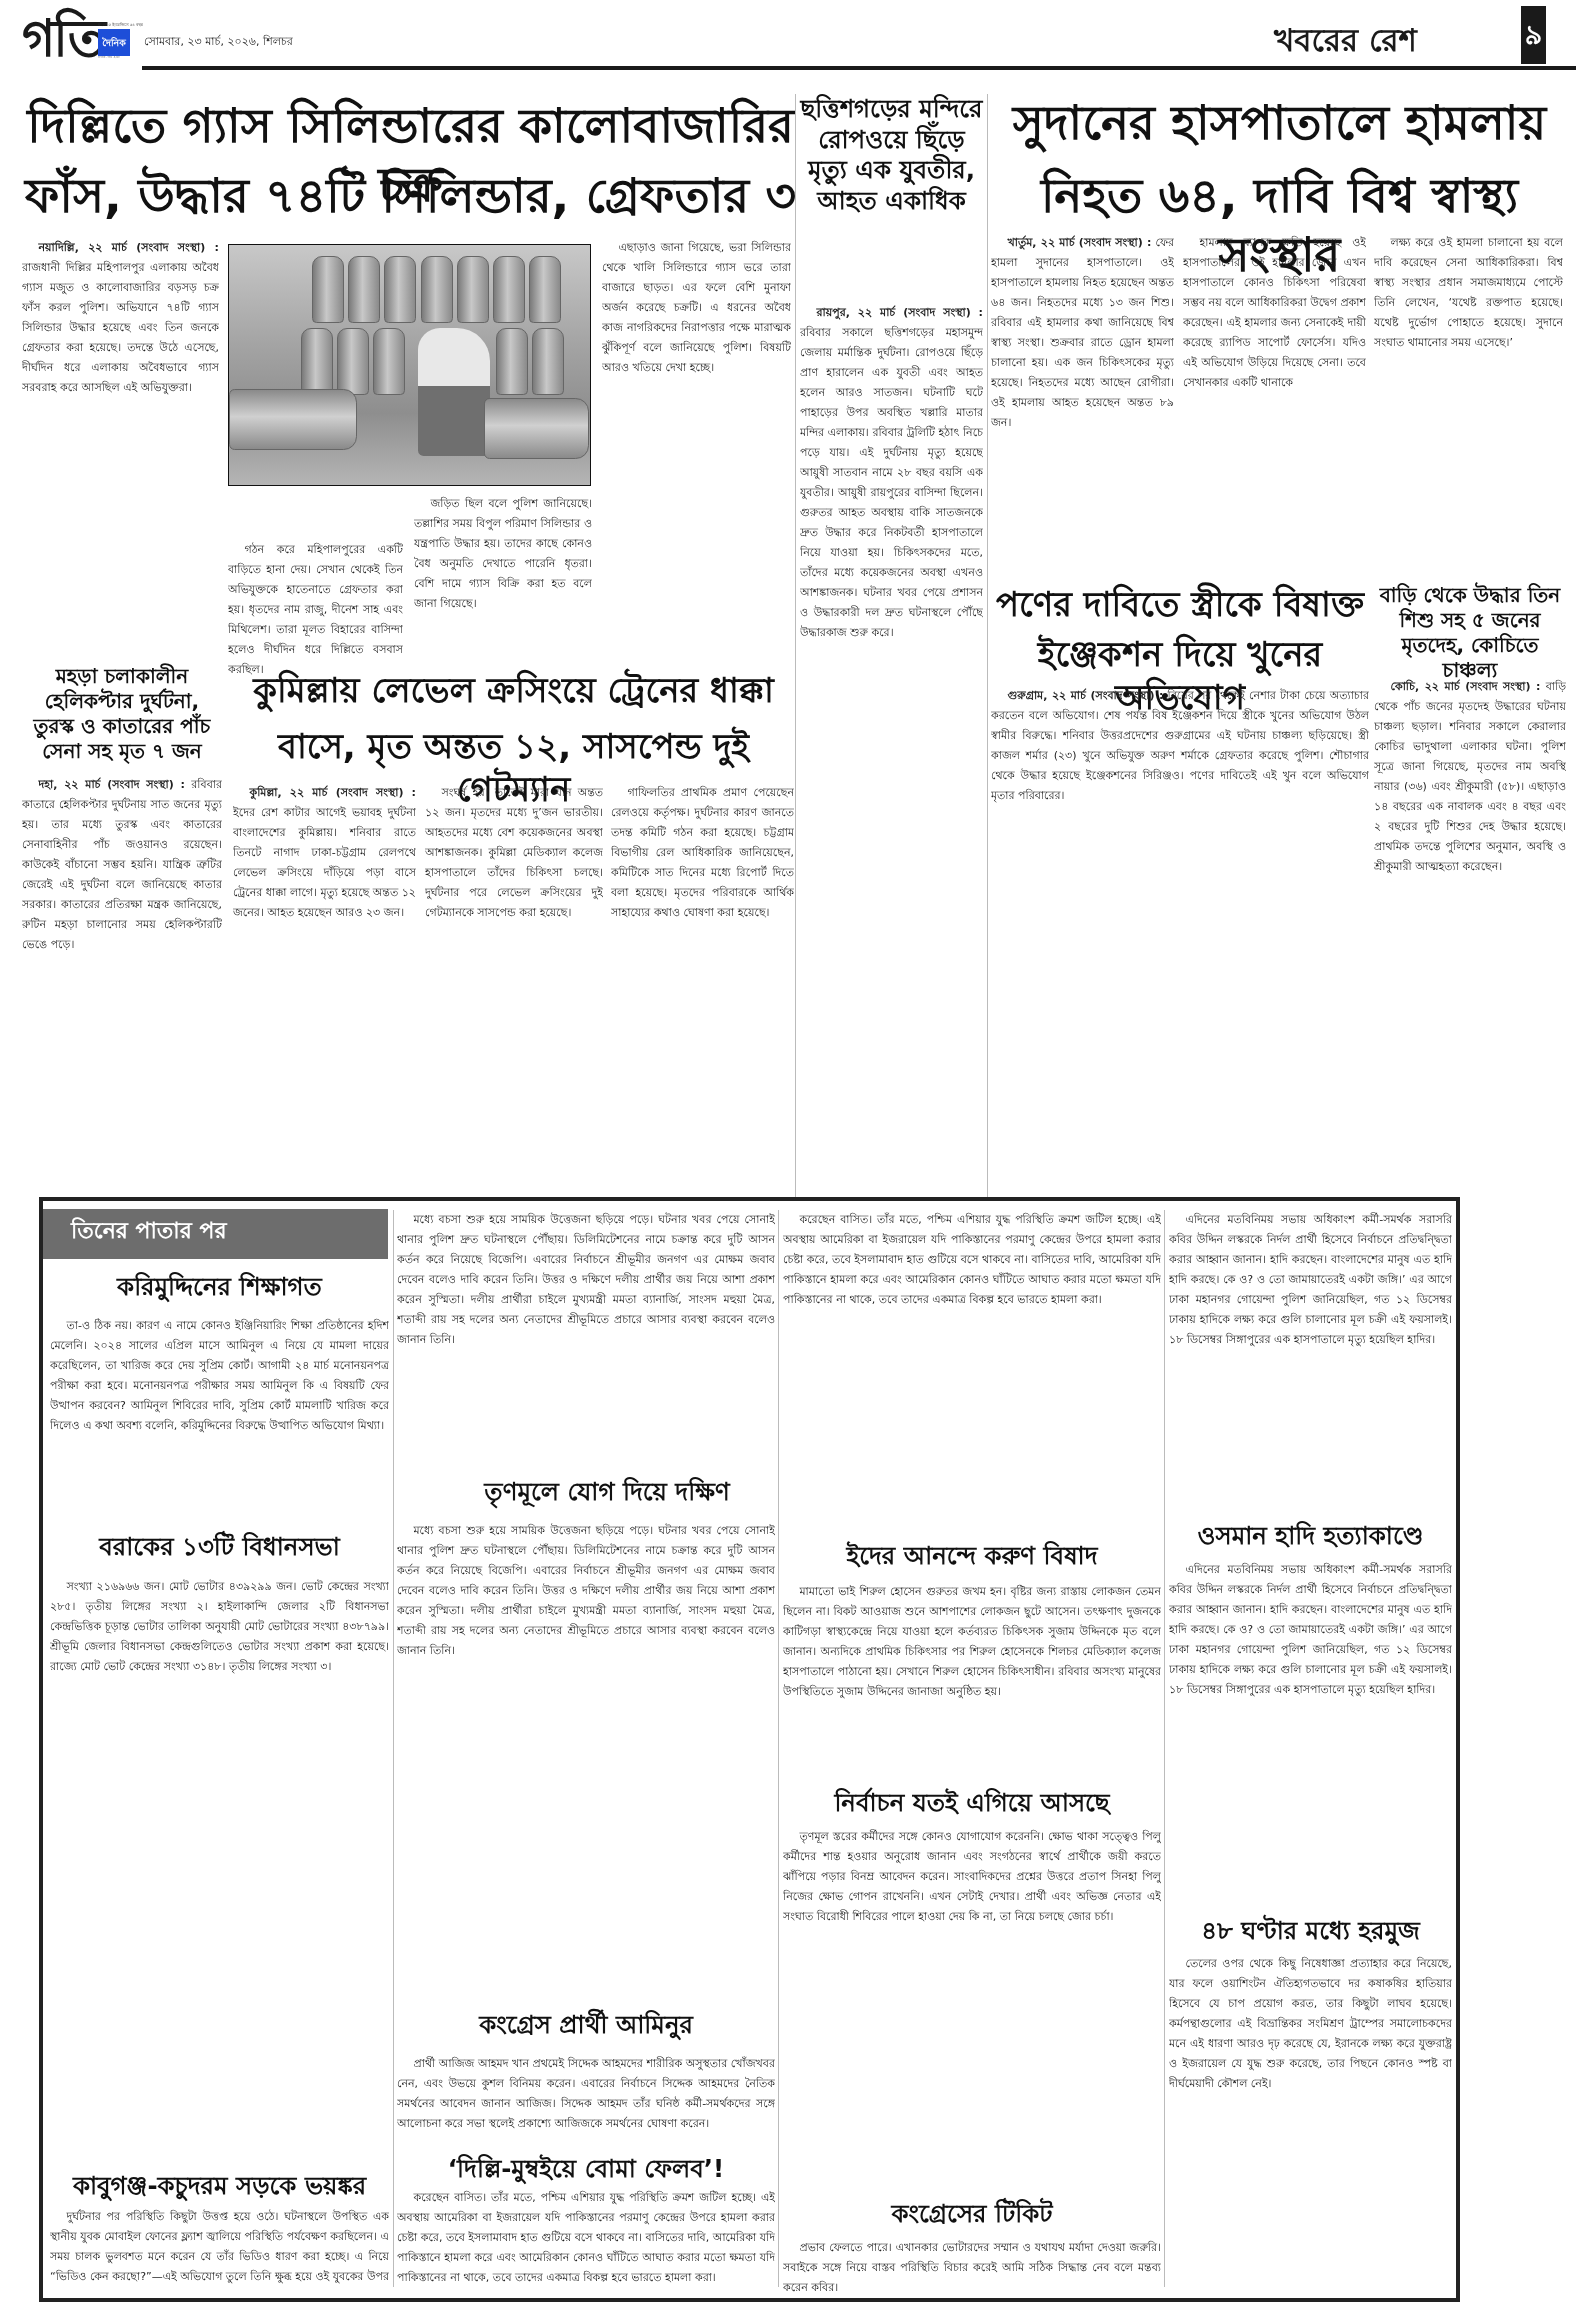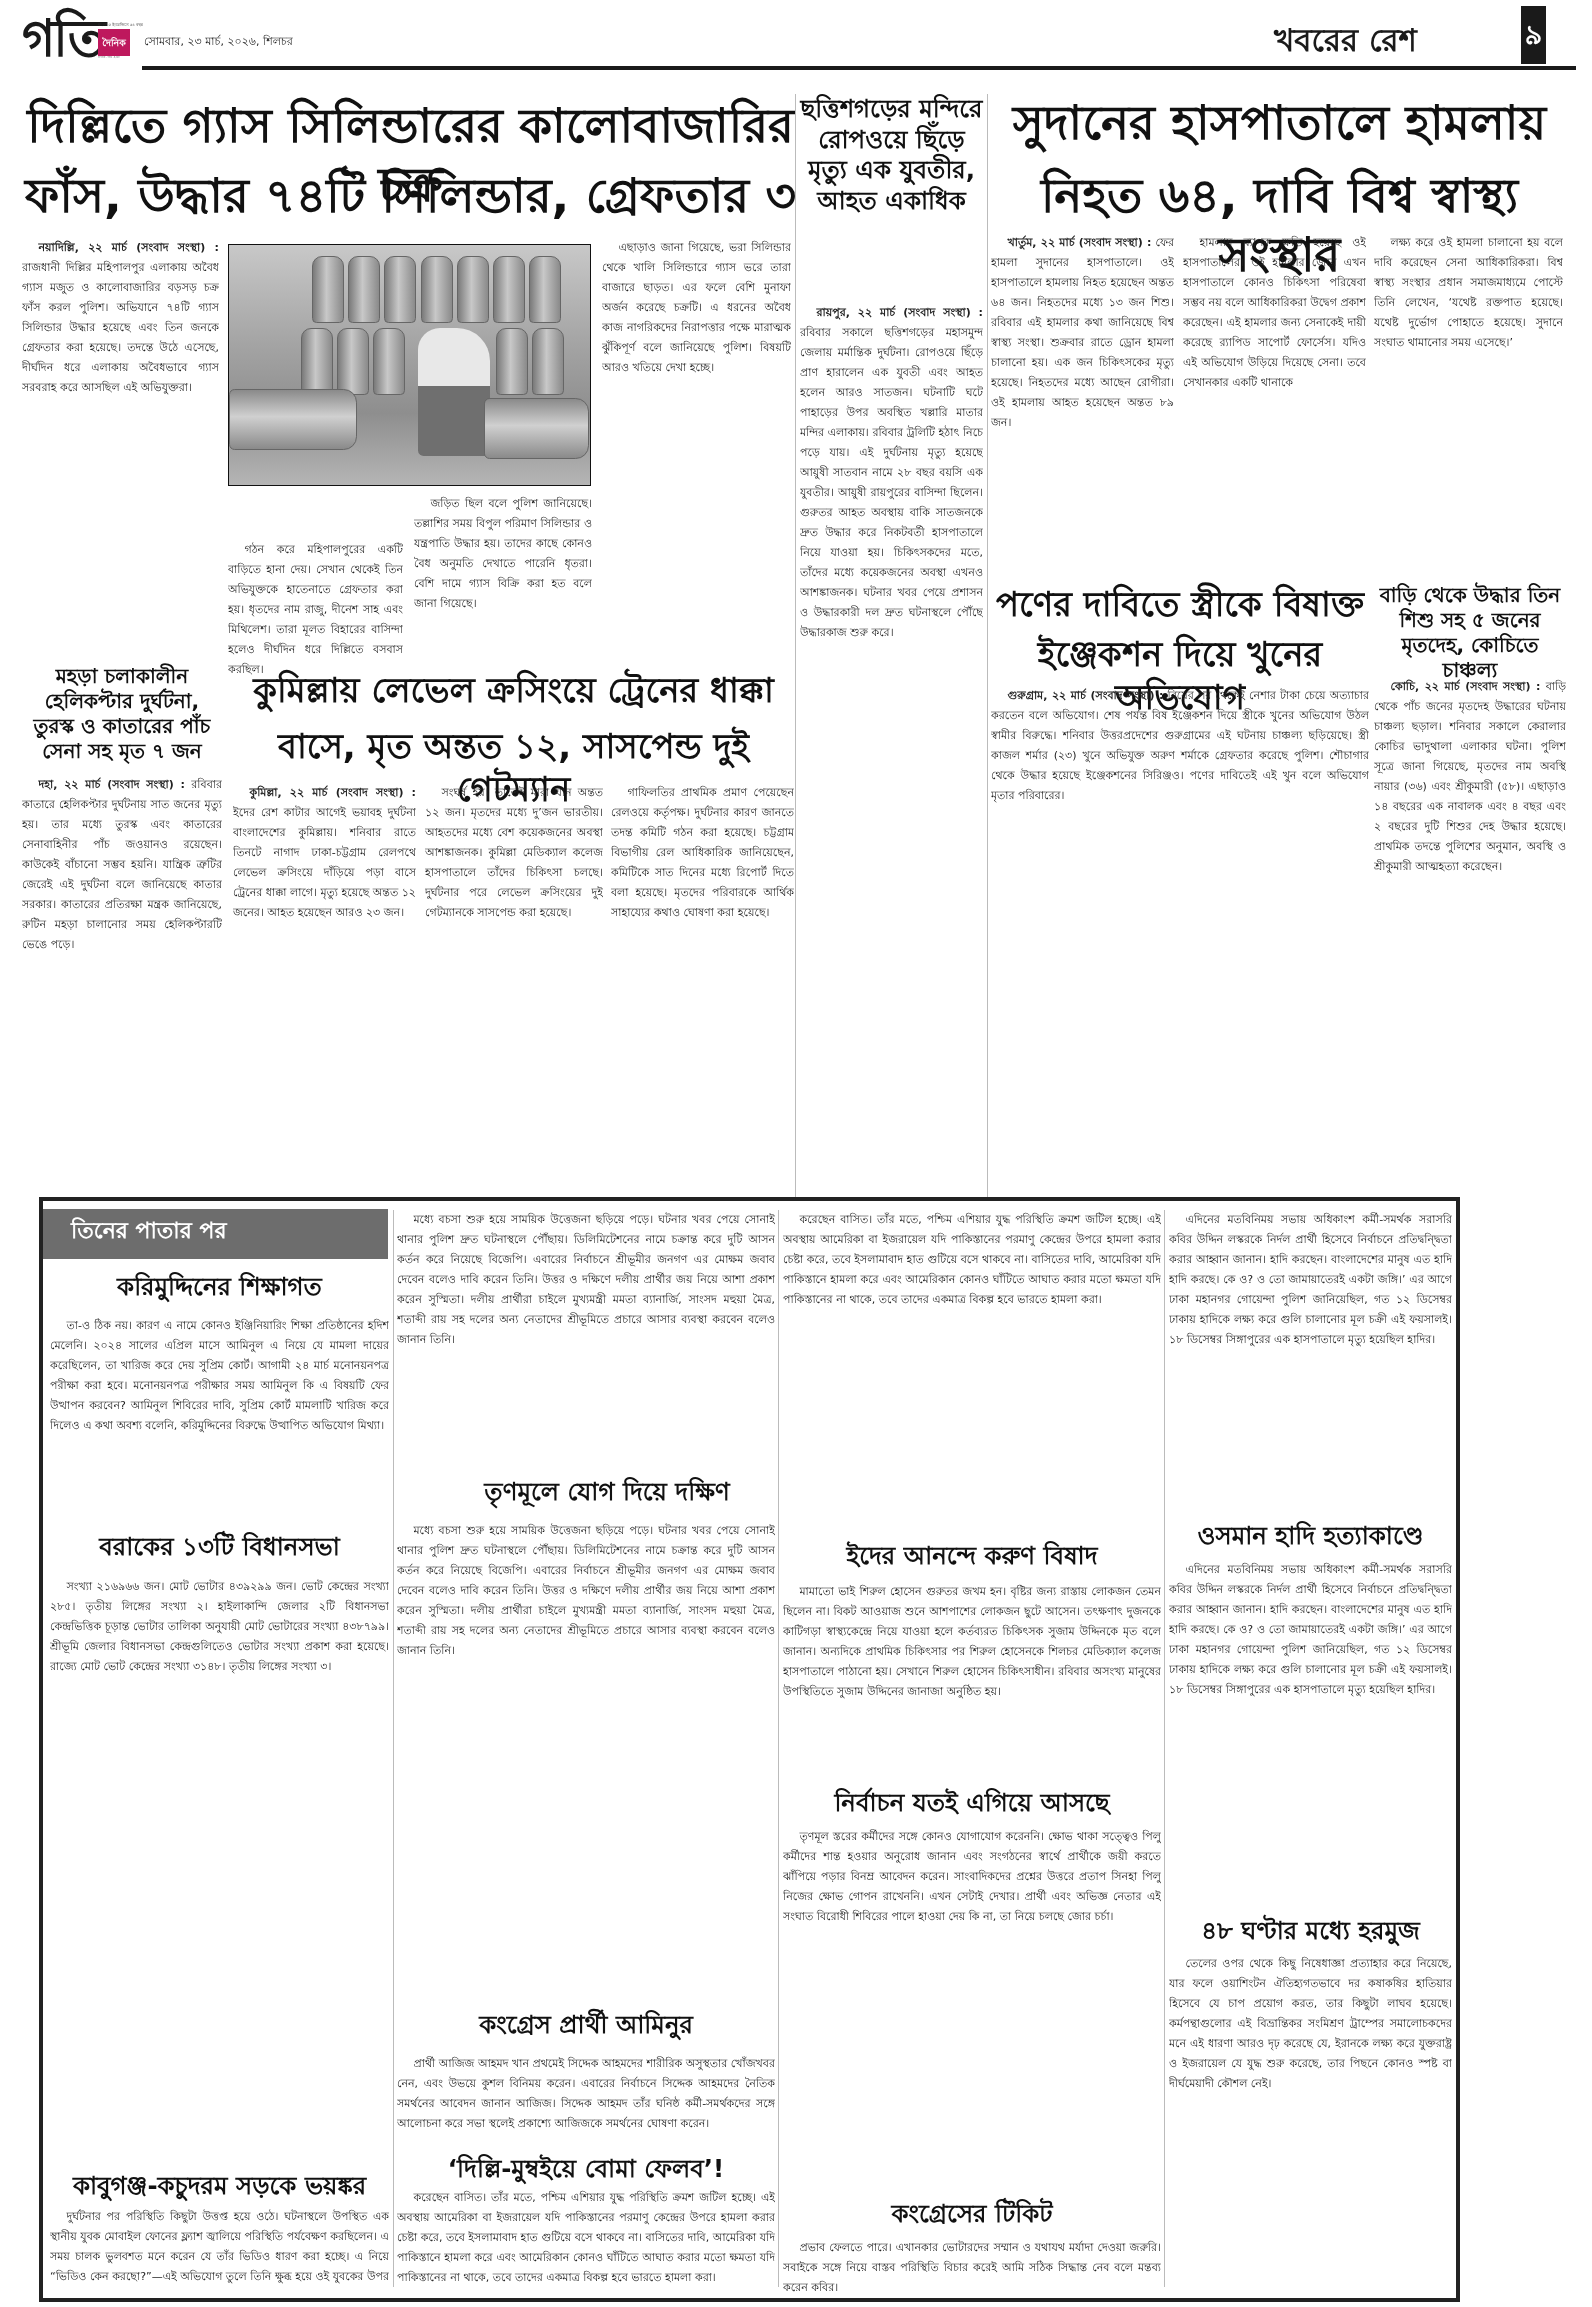--- a/index.html
+++ b/index.html
@@ -2,21 +2,21 @@
 <html style="font-size:9px"><head>
 <meta charset="utf-8">
 <style>
   * { box-sizing: border-box; margin: 0; padding: 0; }
   html, body { width: 1593px; height: 2307px; background: #ffffff; overflow: hidden; }
   body { position: relative; font-family: "DejaVu Sans", sans-serif; color: #1a1a1a; }
   .abs { position: absolute; }
   .masthead-logo { left: 22px; top: 7.8px; width: 83px; height: 61px; font-size: 51px; font-weight: bold; line-height: 61px; color: #1a1a1a; font-family: "DejaVu Serif", serif; letter-spacing: -2.2px; }
   .dainik-block { left: 98px; top: 22px; width: 32px; height: 53px; }
   .dainik-tag { font-size: 3.9px; line-height: 6.7px; color: #333; white-space: nowrap; }
-  .dainik-red { background: #be185d; color: #fff; font-weight: bold; font-size: 9.4px; height: 27px; line-height: 27px; text-align: center; }
+  .dainik-red { background: #1d4ed8; color: #fff; font-weight: bold; font-size: 9.4px; height: 27px; line-height: 27px; text-align: center; }
   .dainik-foot { font-size: 2.2px; line-height: 3.9px; color: #555; white-space: nowrap; overflow: hidden; }
   .dateline { left: 144px; top: 33px; font-size: 11px; color: #222; }
   .rule-top { left: 142px; top: 66px; width: 1434px; height: 3.9px; background: #1a1a1a; }
   .section-name { left: 1274px; top: 15.5px; font-size: 31px; font-weight: bold; color: #1a1a1a; }
   .page-box { left: 1521px; top: 5.6px; width: 25px; height: 58px; background: #1a1a1a; color: #fff; font-size: 27px; font-weight: bold; text-align: center; line-height: 58px; }
 
   .headline { font-weight: bold; color: #111; text-align: center; line-height: 1.25; }
   .hl-xl { font-size: 47px; }
   .hl-l { font-size: 34px; }
   .hl-m { font-size: 24.4px; }

